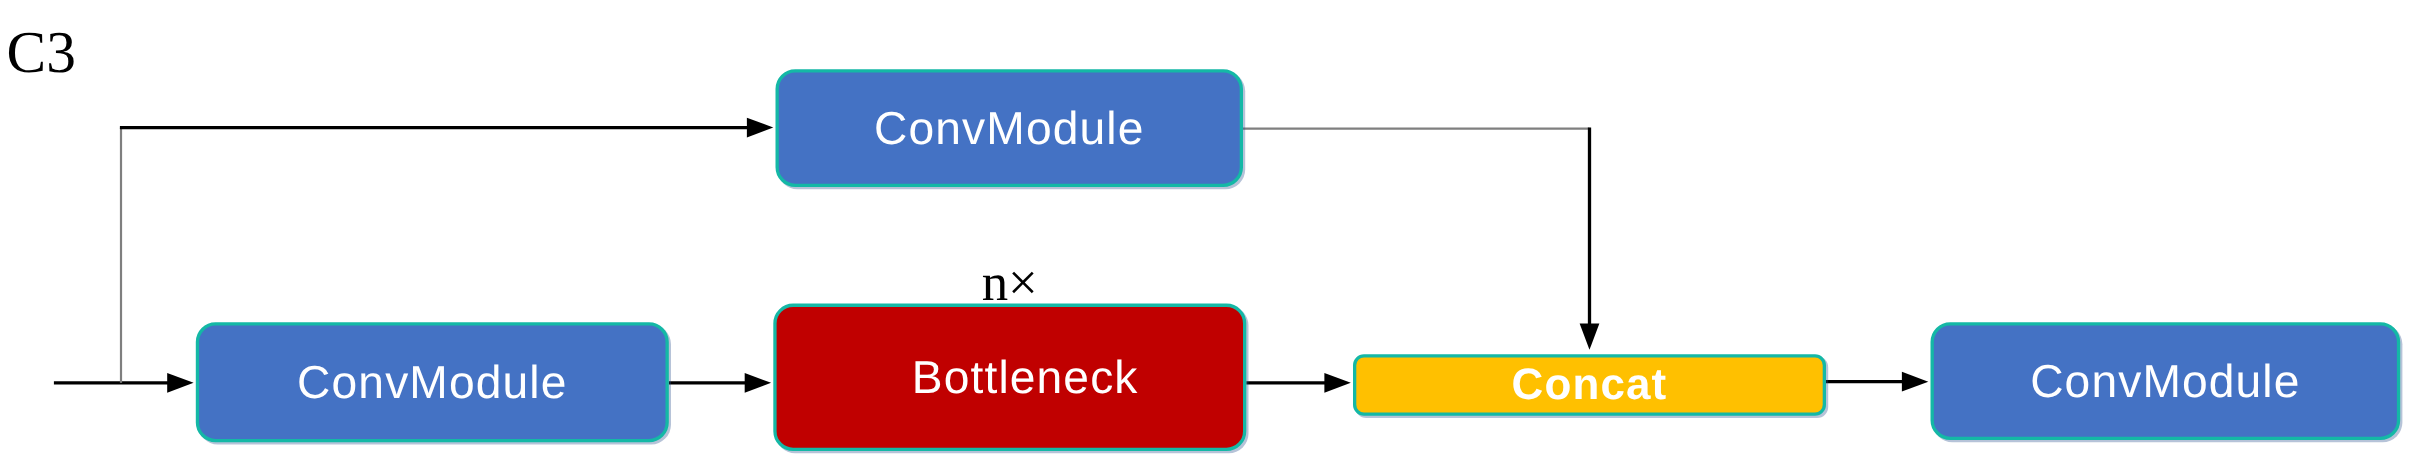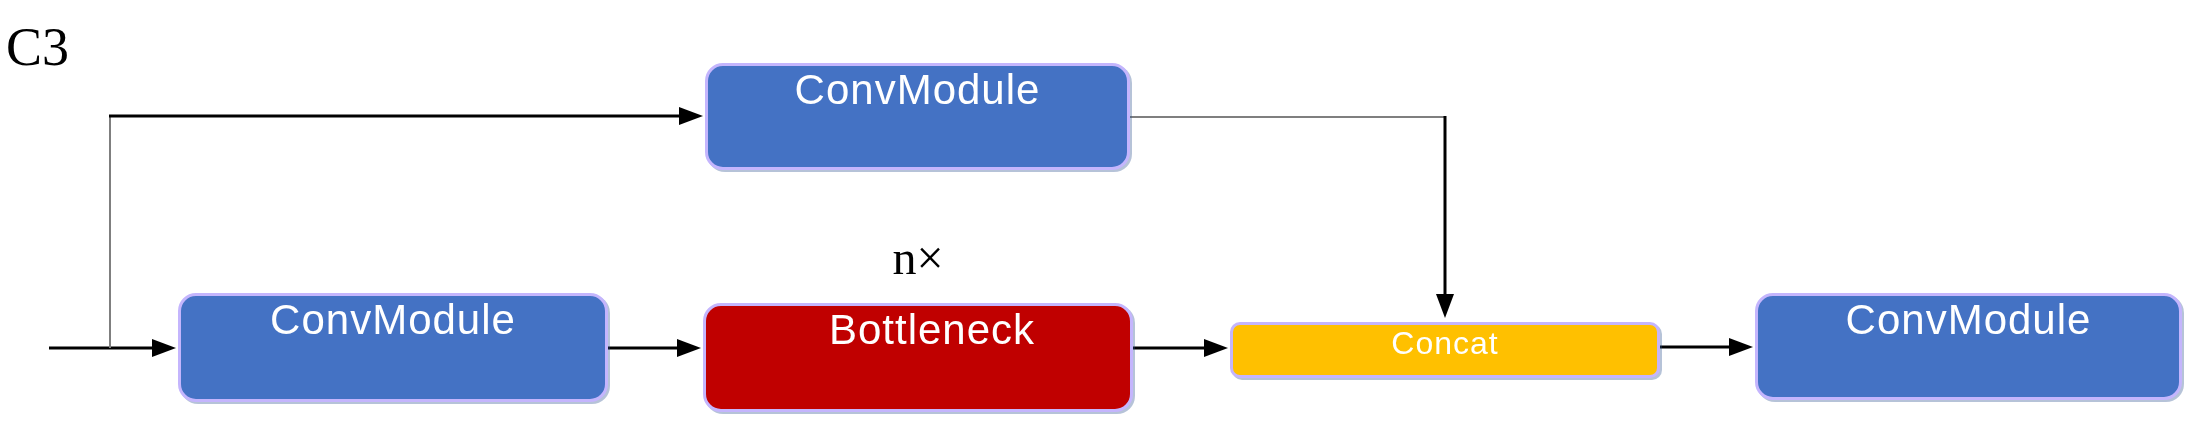--- a/index.html
+++ b/index.html
@@ -7,37 +7,37 @@
     position: relative;
     width: 2190px;
     height: 421px;
     background: #ffffff;
     font-family: "Liberation Sans", sans-serif;
     overflow: hidden;
   }
   .node {
     position: absolute;
     display: flex;
-    align-items: flex-start;
+    align-items: center;
     justify-content: center;
     color: #ffffff;
     font-size: 42px;
     letter-spacing: 1px;
     box-sizing: border-box;
-    border: 3px solid #c4b5fd;
+    border: 3px solid #14b8a6;
     border-radius: 18px;
     box-shadow: 2px 2px 0 rgba(47,82,143,0.35);
   }
   .node.conv   { background: #4472C4; }
   .node.bneck  { background: #C00000; }
-  .node.concat { background: #FFC000; border-radius: 10px; font-size: 32px; }
+  .node.concat { background: #FFC000; border-radius: 10px; font-size: 40px; font-weight: bold; }
 
   #conv-top          { left: 705px;  top: 63px;  width: 425px; height: 107px; }
   #conv-bottom-left  { left: 178px;  top: 293px; width: 430px; height: 109px; }
-  #bottleneck        { left: 703px;  top: 303px; width: 430px; height: 109px; padding-left: 28px; }
+  #bottleneck        { left: 703px;  top: 276px; width: 430px; height: 134px; padding-left: 28px; }
   #concat            { left: 1230px; top: 322px; width: 430px; height: 56px;  }
   #conv-right        { left: 1755px; top: 293px; width: 427px; height: 107px; }
 
   .free-label {
     position: absolute;
     color: #000000;
     white-space: nowrap;
     font-family: Liberation Serif, serif;
   }
   #c3-label {

